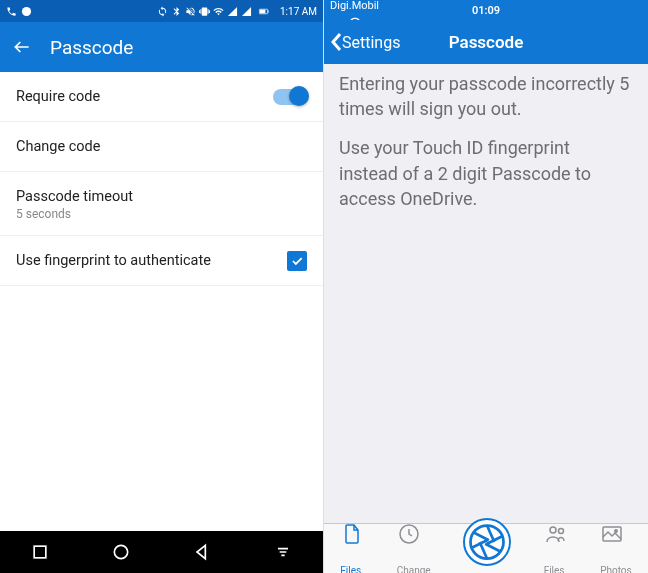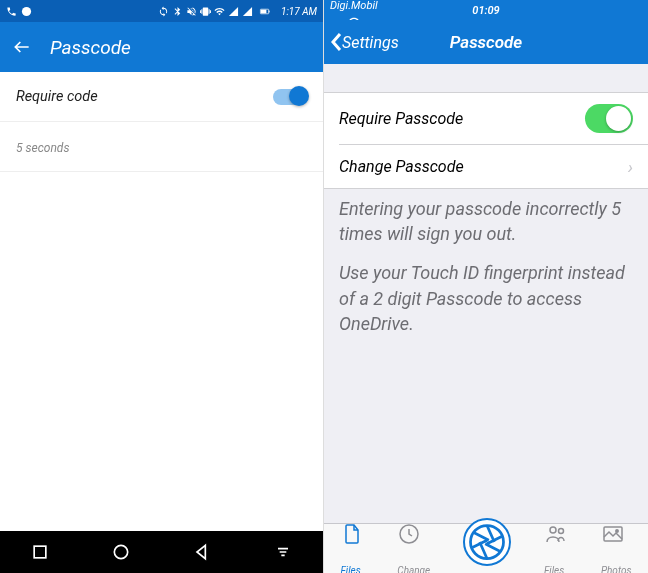--- a/index.html
+++ b/index.html
@@ -1,17 +1,17 @@
 <!DOCTYPE html>
 <html><head>
 <meta charset="utf-8">
 <style>
 * { box-sizing: border-box; margin: 0; padding: 0; }
 body { font-family: -apple-system, BlinkMacSystemFont, 'Segoe UI', Roboto, sans-serif; background: #f0f0f0; width: 648px; height: 573px; overflow: hidden; }
-.container { display: flex; width: 648px; height: 573px; font-style: italic; }
+.container { display: flex; width: 648px; height: 573px; }
 .phone { height: 573px; display: flex; flex-direction: column; background: #fff; }
 .phone-left { width: 324px; border-right: 1px solid #ddd; }
 .phone-right { width: 324px; }
 
 
 .status-android { background: #0a5fb5; color: #fff; height: 22px; font-size: 10px; display: flex; align-items: center; padding: 0 6px; justify-content: space-between; }
 .status-android .left-icons { display: flex; gap: 4px; align-items: center; }
 .status-android .right-icons { display: flex; gap: 3px; align-items: center; }
 .status-android svg { width: 11px; height: 11px; fill: #fff; }
 .status-android .time { font-size: 10px; margin-left: 4px; }
@@ -124,22 +124,34 @@
         </svg>
     <span class="title">Passcode</span>
   </div>
 
   <div class="list-android">
     <div class="row-android">
       <span class="label">Require code</span>
       <div class="toggle-android"></div>
     </div>
     <div class="row-android">
+      <span class="label">Change code</span>
+    </div>
+    <div class="row-android">
       <div>
+        <span class="label">Passcode timeout</span>
         <span class="sub">5 seconds</span>
+      </div>
+    </div>
+    <div class="row-android">
+      <span class="label">Use fingerprint to authenticate</span>
+      <div class="checkbox-android">
+        <svg viewBox="0 0 24 24">
+              <path d="M5 12l5 5L20 7"></path>
+            </svg>
       </div>
     </div>
   </div>
 
   <div class="navbar-android">
     <div class="nbtn">
           <svg viewBox="0 0 24 24" fill="none" stroke="#fff" stroke-width="2">
             <rect x="5" y="5" width="14" height="14"></rect>
           </svg>
         </div>
@@ -192,30 +204,20 @@
     <div class="back-ios">
       <svg viewBox="0 0 12 20" fill="none" stroke="#fff" stroke-width="3">
             <path d="M10 2L3 10l7 8"></path>
           </svg>
       <span>Settings</span>
     </div>
     <span class="title-ios">Passcode</span>
   </div>
 
   <div class="content-ios">
-    <div class="group-ios">
-      <div class="row-ios">
-        <span>Require Passcode</span>
-        <div class="toggle-ios"></div>
-      </div>
-      <div class="row-ios">
-        <span>Change Passcode</span>
-        <span class="chev">›</span>
-      </div>
-    </div>
     <div class="footer-ios">Entering your passcode incorrectly 5 times will sign you out.</div>
 
     <div class="footer-ios">Use your Touch ID fingerprint instead of a 2 digit Passcode to access OneDrive.</div>
   </div>
 
   <div class="tabbar-ios">
     <div class="tab-ios active">
       <div class="ticon">
             <svg viewBox="0 0 24 24" fill="none" stroke="#1078d4" stroke-width="1.5">
               <path d="M14 3H7a1 1 0 00-1 1v16a1 1 0 001 1h10a1 1 0 001-1V8l-4-5z"></path>

